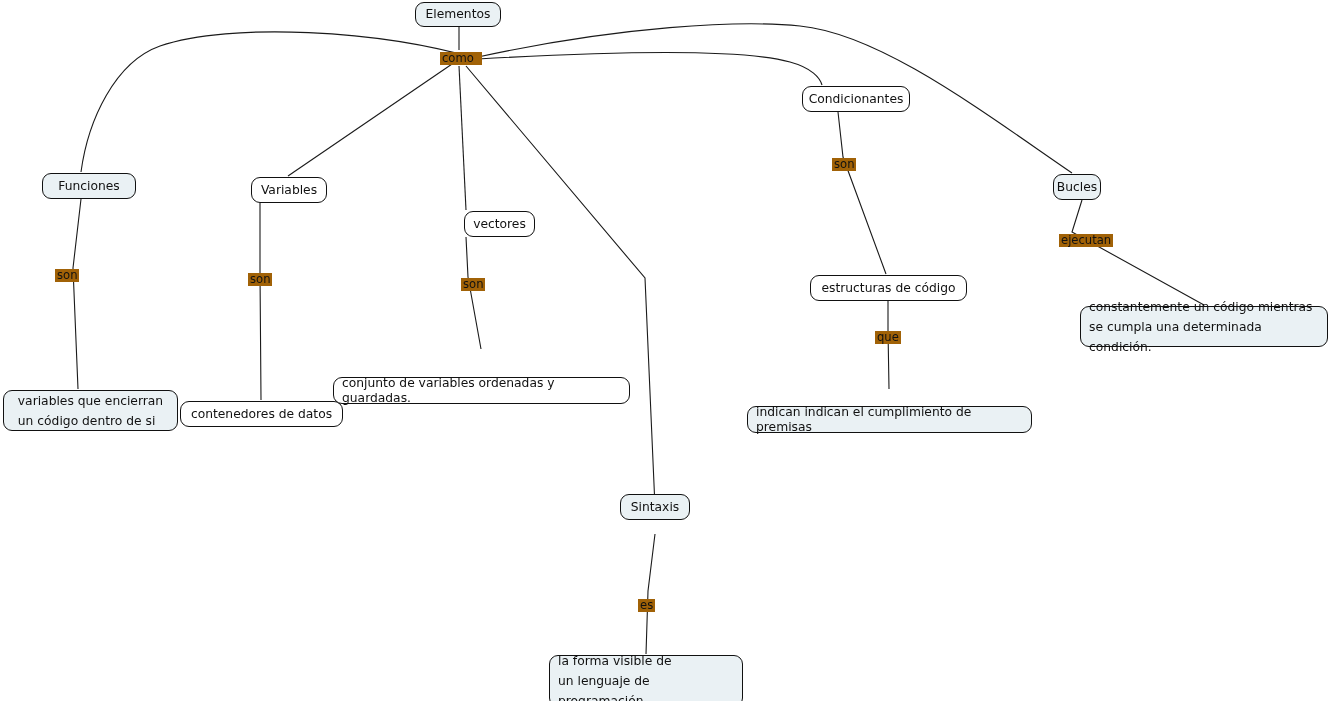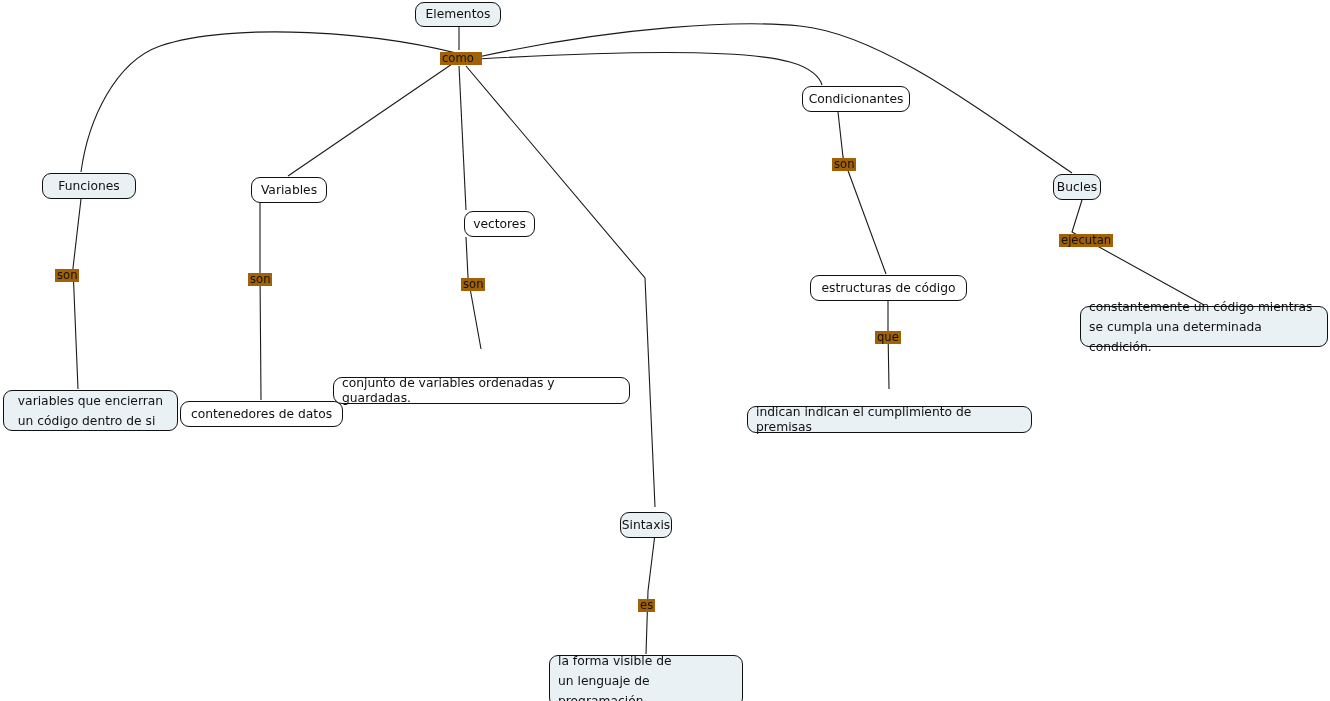--- a/index.html
+++ b/index.html
@@ -82,21 +82,21 @@
       <path d="M 1082 200 L 1072 232 L 1204 305" class="edge-line" stroke="#1a1a1a"></path>
       <path d="M 655 534 L 648 591 L 646 654" class="edge-line" stroke="#1a1a1a"></path>
     </svg>
   <div id="node-layer">
       <div class="node shaded" style="left: 415px; top: 2px; width: 86px; height: 25px;">Elementos</div>
       <div class="node shaded" style="left: 42px; top: 173px; width: 94px; height: 26px;">Funciones</div>
       <div class="node" style="left: 221px; top: 177px; width: 76px; height: 26px; margin-left: 30px;">Variables</div>
       <div class="node" style="left: 431px; top: 211px; width: 71px; height: 26px; margin-left: 33px;">vectores</div>
       <div class="node" style="left: 802px; top: 86px; width: 108px; height: 26px;">Condicionantes</div>
       <div class="node shaded" style="left: 1053px; top: 174px; width: 48px; height: 26px;">Bucles</div>
-      <div class="node shaded" style="left: 620px; top: 512px; width: 52px; height: 26px;">Sintaxis</div>
+      <div class="node shaded" style="left: 620px; top: 494px; width: 70px; height: 26px;">Sintaxis</div>
       <div class="node" style="left: 810px; top: 275px; width: 157px; height: 26px;">estructuras de código</div>
       <div class="node shaded multiline" style="left: 3px; top: 390px; width: 175px; height: 41px;">variables que encierran
 un código dentro de si</div>
       <div class="node" style="left: 180px; top: 401px; width: 163px; height: 26px;">contenedores de datos</div>
       <div class="node" style="left: 333px; top: 350px; width: 297px; height: 27px; margin-top: 27px;">conjunto de variables ordenadas y guardadas.</div>
       <div class="node shaded" style="left: 747px; top: 390px; width: 285px; height: 27px; margin-top: 16px;">indican indican el cumplimiento de premisas</div>
       <div class="node shaded multiline" style="left: 1080px; top: 306px; width: 248px; height: 41px;">constantemente un código mientras
 se cumpla una determinada condición.</div>
       <div class="node shaded multiline" style="left: 549px; top: 655px; width: 194px; height: 52px;">la forma visible de
 un lenguaje de programación</div>

